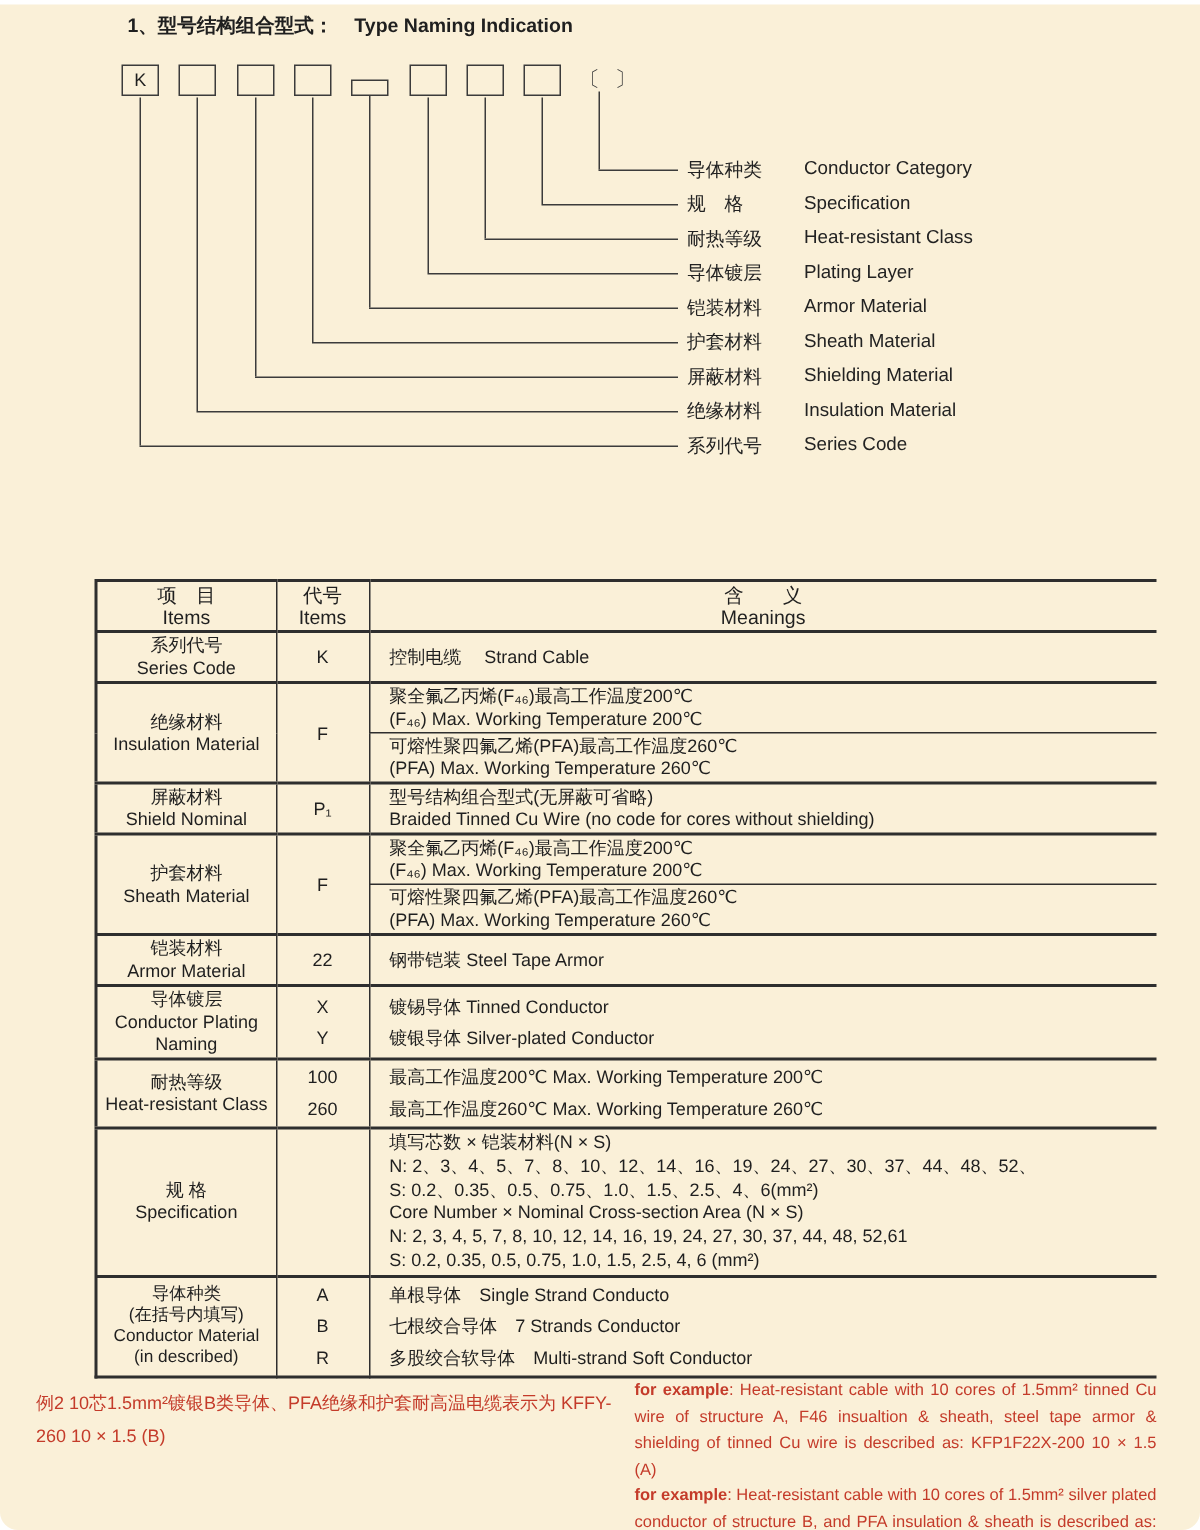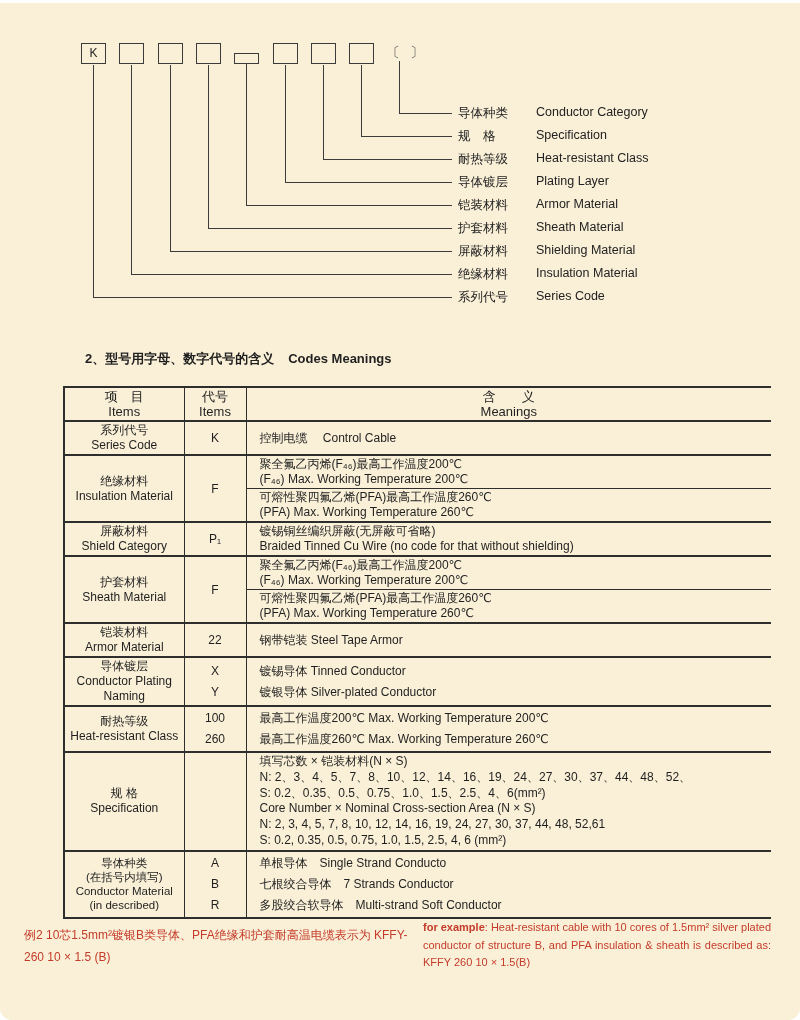--- a/index.html
+++ b/index.html
@@ -70,20 +70,23 @@
     position:absolute; left:423px; top:916px; width:348px;
     font-size:11px; line-height:17.5px; color:#c43b2a; text-align:justify;
   }
   .ex-en p { margin:0; }
 </style>
 </head>
 <body>
 
 <div class="page">
 
+  <div class="sec-title sec1">
+    <span class="zh">1、型号结构组合型式：</span><span class="en">Type Naming Indication</span>
+  </div>
 
   <div>
     <div class="box b1">K</div>
     <div class="box b2"></div>
     <div class="box b3"></div>
     <div class="box b4"></div>
     <div class="box b5"></div>
     <div class="box b6"></div>
     <div class="box b7"></div>
     <div class="box b8"></div>
@@ -121,23 +124,20 @@
     <div class="dzh p6">护套材料</div>
     <div class="den p6">Sheath Material</div>
     <div class="dzh p7">屏蔽材料</div>
     <div class="den p7">Shielding Material</div>
     <div class="dzh p8">绝缘材料</div>
     <div class="den p8">Insulation Material</div>
     <div class="dzh p9">系列代号</div>
     <div class="den p9">Series Code</div>
   </div>
 
-  <div class="sec-title sec2">
-    <span class="zh">2、型号用字母、数字代号的含义</span><span class="en">Codes Meanings</span>
-  </div>
 
   <table class="codes-table">
     <colgroup>
         <col class="w1">
         <col class="w2">
         <col class="w3">
       </colgroup>
     <tbody>
       <tr class="hdr major">
         <td class="ci">
@@ -153,21 +153,21 @@
           <div>Meanings</div>
         </td>
       </tr>
 
       <tr class="major h-series">
         <td class="ci">
           <div>系列代号</div>
           <div>Series Code</div>
         </td>
         <td class="cc">K</td>
-        <td class="cm">控制电缆　  Control Cable</td>
+        <td class="cm">控制电缆　  Strand Cable</td>
       </tr>
 
       <tr class="major h-sub">
         <td class="ci" rowspan="2">
           <div>绝缘材料</div>
           <div>Insulation Material</div>
         </td>
         <td class="cc" rowspan="2">F</td>
         <td class="cm">
           <div>聚全氟乙丙烯(F₄₆)最高工作温度200℃</div>
@@ -177,26 +177,26 @@
       <tr class="h-sub">
         <td class="cm">
           <div>可熔性聚四氟乙烯(PFA)最高工作温度260℃</div>
           <div>(PFA) Max. Working Temperature 260℃</div>
         </td>
       </tr>
 
       <tr class="major h-shield">
         <td class="ci">
           <div>屏蔽材料</div>
-          <div>Shield Category</div>
+          <div>Shield Nominal</div>
         </td>
         <td class="cc">P₁</td>
         <td class="cm">
-          <div>镀锡铜丝编织屏蔽(无屏蔽可省略)</div>
-          <div>Braided Tinned Cu Wire (no code for that without shielding)</div>
+          <div>型号结构组合型式(无屏蔽可省略)</div>
+          <div>Braided Tinned Cu Wire (no code for cores without shielding)</div>
         </td>
       </tr>
 
       <tr class="major h-sub">
         <td class="ci" rowspan="2">
           <div>护套材料</div>
           <div>Sheath Material</div>
         </td>
         <td class="cc" rowspan="2">F</td>
         <td class="cm">
@@ -284,16 +284,17 @@
           <div>多股绞合软导体　Multi-strand Soft Conductor</div>
         </td>
       </tr>
     </tbody>
   </table>
 
   <div class="ex-zh">
     <div>例2  10芯1.5mm²镀银B类导体、PFA绝缘和护套耐高温电缆表示为  KFFY-260   10 × 1.5 (B)</div>
   </div>
   <div class="ex-en">
+    <p><b>for example</b><span>: Heat-resistant cable with 10 cores of 1.5mm² tinned Cu wire of structure A, F46 insualtion &amp; sheath, steel tape armor &amp; shielding of tinned Cu wire is described as:  KFP1F22X-200  10 × 1.5 (A)</span></p>
     <p><b>for example</b><span>: Heat-resistant cable with 10 cores of 1.5mm² silver plated conductor of structure B, and PFA insulation &amp; sheath is described as:  KFFY 260  10 × 1.5(B)</span></p>
   </div>
 
 </div>
 
 </body></html>

